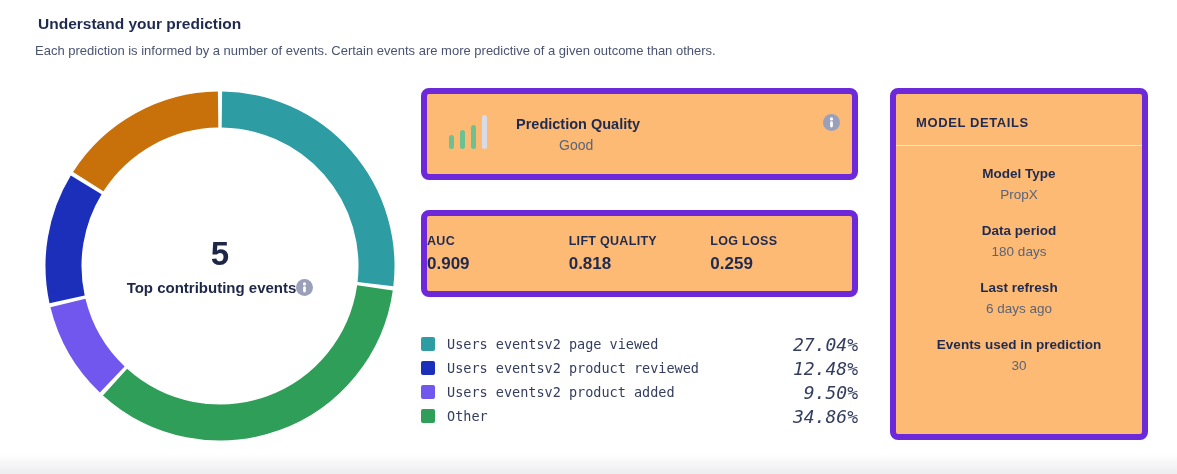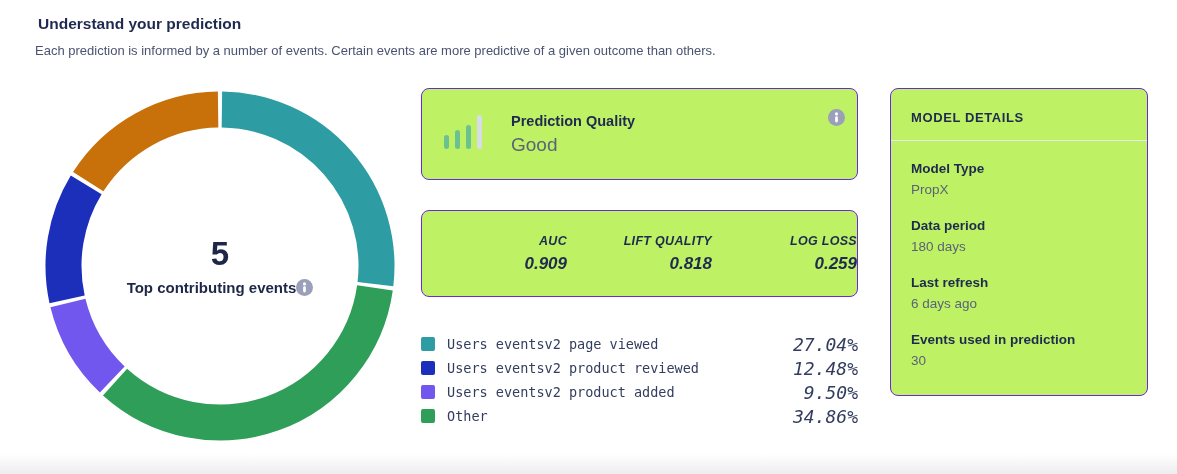--- a/index.html
+++ b/index.html
@@ -22,46 +22,46 @@
   .donut-center {
     position: absolute; inset: 0; display: flex; flex-direction: column;
     align-items: center; justify-content: center; gap: 9px; pointer-events: none;
   }
   .center-value { font-size: 33px; font-weight: 700; color: #1e2747; line-height: 1; }
   .center-label-row { display: flex; align-items: center; pointer-events: auto; }
   .center-label { font-size: 15px; font-weight: 700; color: #1e2747; }
 
   
   .mid-col { position: absolute; left: 421px; top: 88px; width: 437px; }
-  .card { background: #bef264; border: 1px solid #6d28d9; border-radius: 8px; }
+  .card { background: #fdba74; border: 6px solid #6d28d9; border-radius: 8px; }
 
   .quality-card { height: 92px; display: flex; align-items: center; padding: 0 22px; position: relative; }
   .quality-icon { margin-right: 29px; flex: none; }
   .quality-title { font-size: 14.5px; font-weight: 700; color: #1f2a50; }
-  .quality-value { font-size: 19px; color: #5a6378; margin-top: 5px; }
+  .quality-value { font-size: 14px; color: #5a6378; margin-top: 5px; margin-left: 43px; }
   .info-btn { position: absolute; right: 12px; top: 20px; background: none; border: none; padding: 0; cursor: pointer; line-height: 0; }
 
   .metrics-card { margin-top: 30px; height: 87px; display: flex; align-items: center; }
-  .metric { flex: 1; text-align: right; font-style: italic; }
+  .metric { flex: 1; text-align: left; }
   .metric-label { font-size: 12.5px; font-weight: 700; color: #1f2a50; letter-spacing: 0.3px; }
   .metric-value { font-size: 17px; font-weight: 700; color: #1f2a50; margin-top: 6px; }
 
   .legend { margin-top: 35px; font-family: "DejaVu Sans Mono", monospace; }
   .legend-row { display: flex; align-items: center; height: 24px; cursor: pointer; }
   .legend-swatch { width: 14px; height: 14px; border-radius: 2px; margin-right: 12px; flex: none; }
   .legend-label { font-size: 13.5px; color: #333d5e; white-space: nowrap; }
   .legend-value { margin-left: auto; font-size: 18px; color: #333d5e; font-style: italic; }
 
   
-  .details-card { position: absolute; left: 890px; top: 88px; width: 258px; height: 308px; }
+  .details-card { position: absolute; left: 890px; top: 88px; width: 258px; height: 352px; }
   .details-header {
     padding: 21px 20px 15px; font-size: 13px; font-weight: 700;
     letter-spacing: 0.6px; color: #1f2a50; border-bottom: 1px solid #e9ebf2;
   }
-  .details-fields { padding: 20px; }
+  .details-fields { padding: 20px; text-align: center; }
   .field { margin-bottom: 21px; }
   .field:last-child { margin-bottom: 0; }
   .field-label { font-size: 13.5px; font-weight: 700; color: #1f2a50; }
   .field-value { font-size: 13.5px; color: #5a6378; margin-top: 6px; }
   .field-value.code { font-family: "DejaVu Sans Mono", monospace; font-size: 13px; }
 
   .bottom-strip {
     position: absolute; left: 0; right: 0; bottom: 0; height: 20px;
     background: linear-gradient(180deg, #ffffff 0%, #ededf0 100%);
   }

